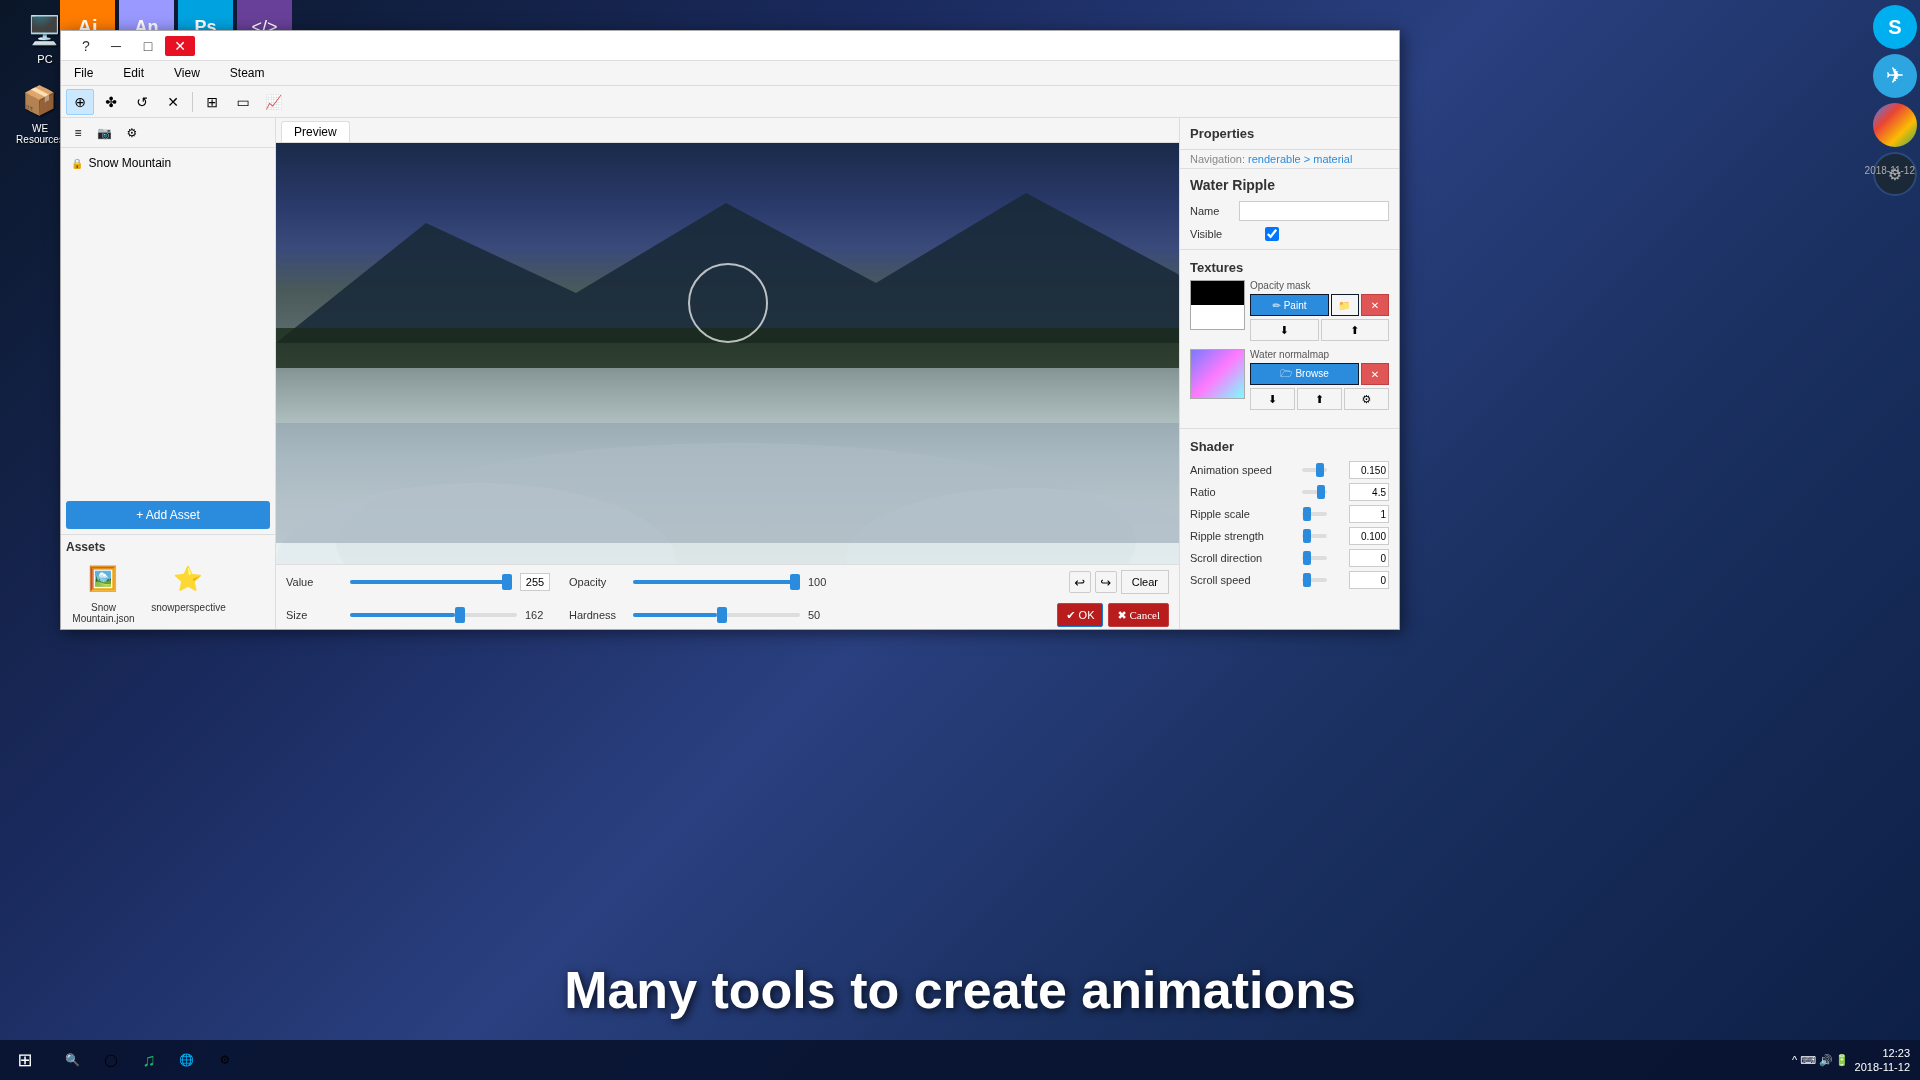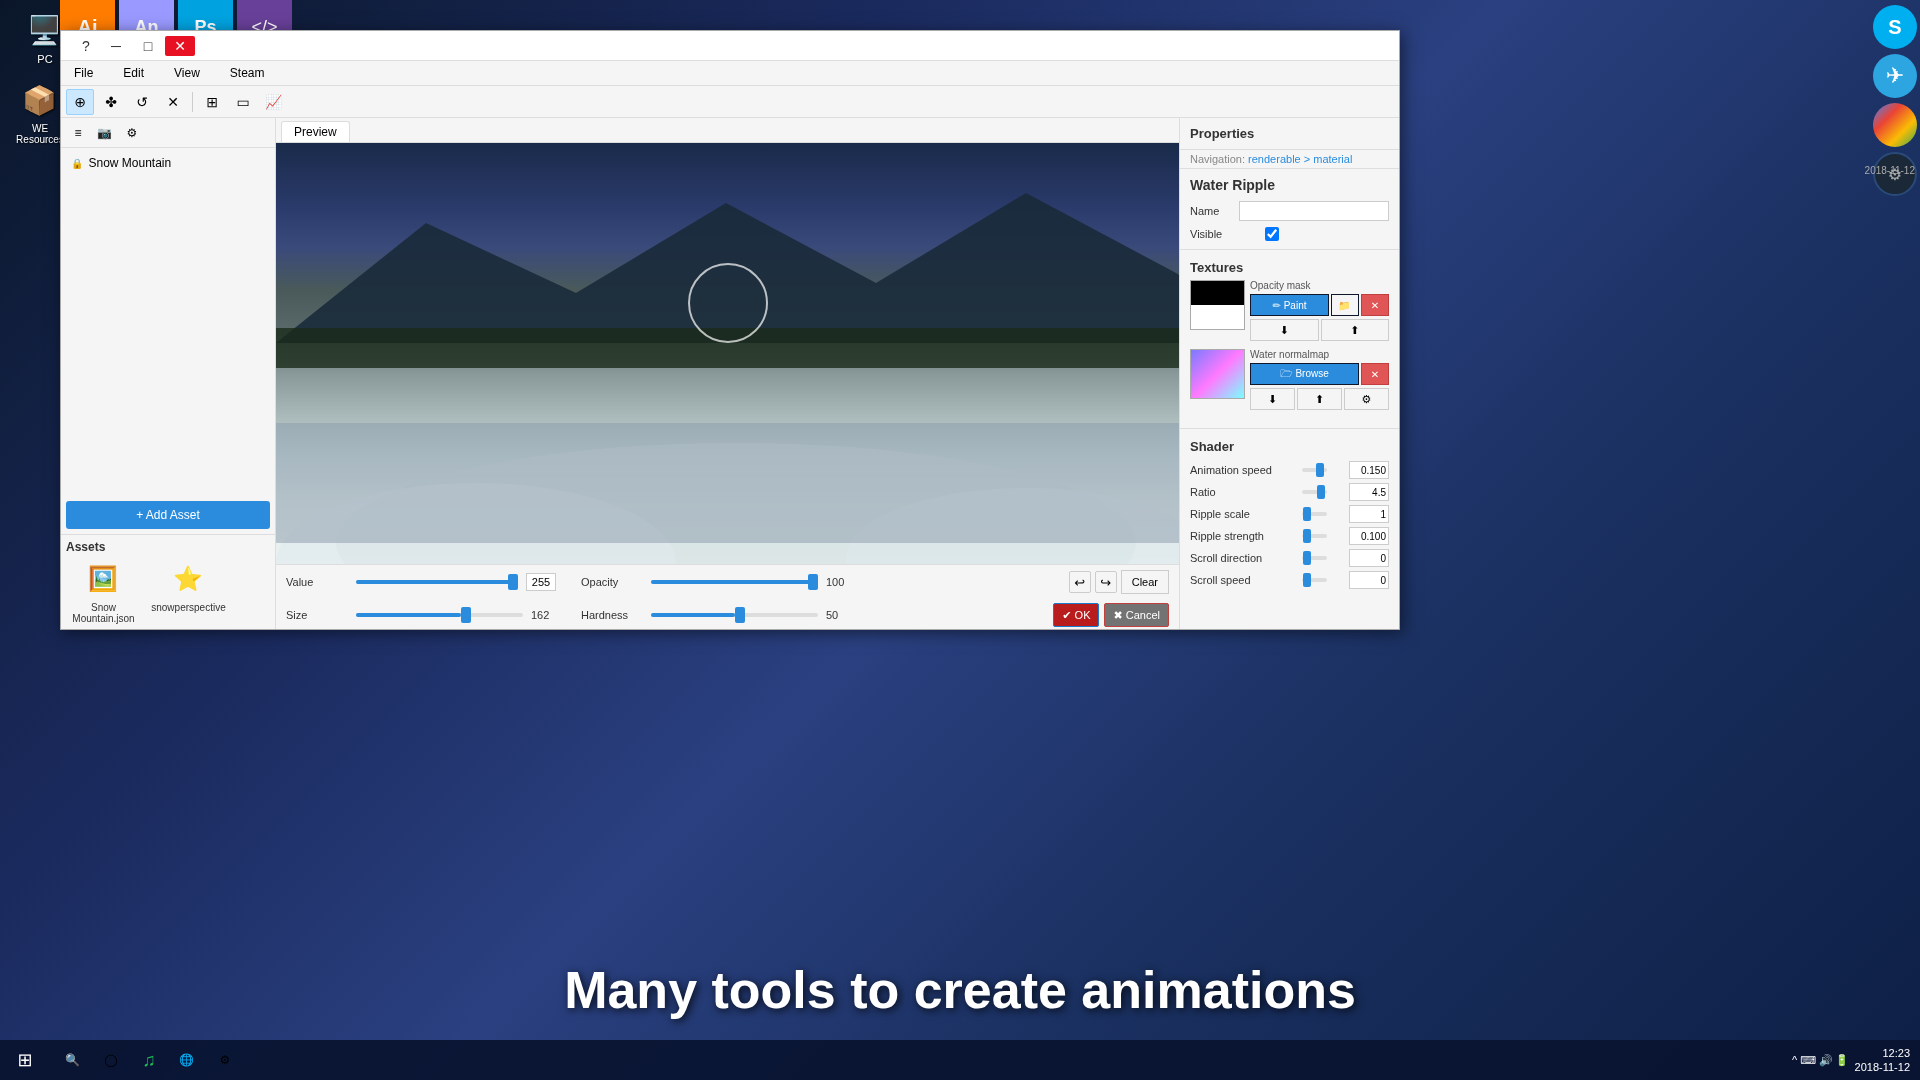--- a/index.html
+++ b/index.html
@@ -343,21 +343,21 @@
     
     .brush-controls {
       height: 65px;
       background: #f5f5f5;
       border-top: 1px solid #ddd;
       padding: 5px 10px;
     }
     .brush-row {
       display: flex;
       align-items: center;
-      gap: 10px;
+      gap: 4px;
       margin-bottom: 5px;
     }
     .brush-label {
       width: 60px;
       font-size: 11px;
       color: #333;
     }
     .brush-slider-container {
       flex: 1;
       display: flex;
@@ -407,21 +407,21 @@
       border: 1px solid #ccc;
       background: #f5f5f5;
       cursor: pointer;
       font-size: 11px;
       border-radius: 2px;
       display: flex;
       align-items: center;
       gap: 3px;
     }
     .action-btn.ok { background: #b91c1c; color: white; border-color: #1a7acc; }
-    .action-btn.cancel { background: #737373; color: white; border-color: #c04040; }
+    .action-btn.cancel { background: #b91c1c; color: white; border-color: #c04040; font-family: Liberation Serif, serif; }
     .undo-btn {
       width: 22px;
       height: 22px;
       display: flex;
       align-items: center;
       justify-content: center;
       border: 1px solid #ccc;
       background: #f5f5f5;
       cursor: pointer;
       border-radius: 2px;

